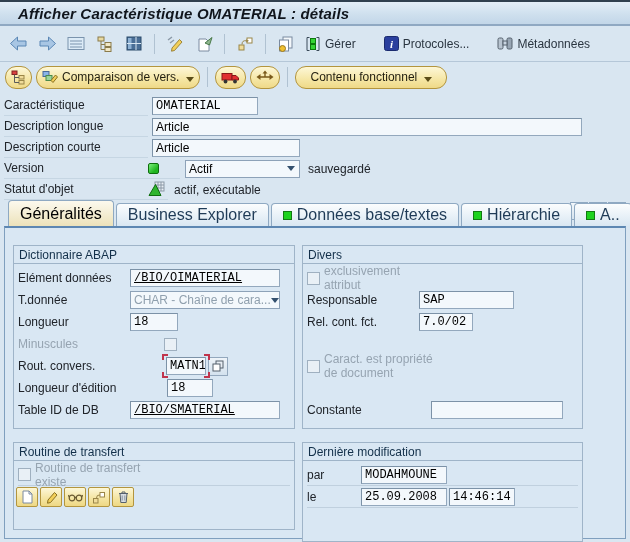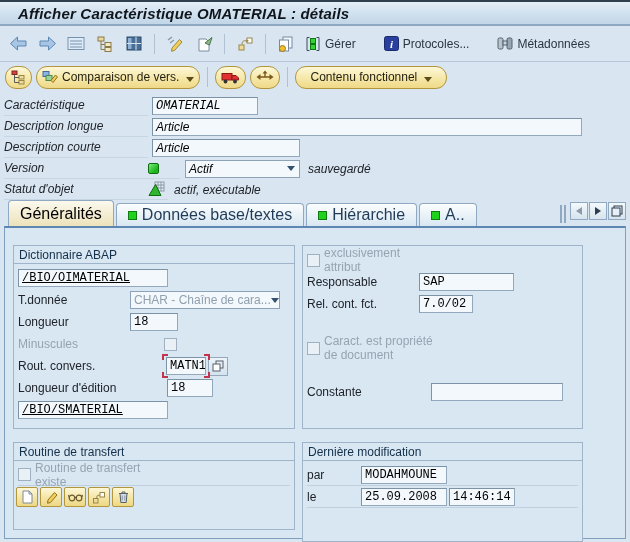--- a/index.html
+++ b/index.html
@@ -54,21 +54,21 @@
     background:linear-gradient(180deg,#fdf7d7 0%,#f5e6a4 60%,#efd988 100%);
     border:1px solid #b3953e; border-radius:11px;
     height:23px; display:inline-flex; align-items:center; gap:4px;
     padding:0 5px; font-family:inherit; font-size:12px; color:#221f10; cursor:default;
     white-space:nowrap;
   }
   .ybtn.wide { width:152px; justify-content:center; }
   .menu-arr { width:0; height:0; border-left:4px solid transparent; border-right:4px solid transparent; border-top:5px solid #5a4c18; margin-left:3px; margin-top:5px; }
 
   
-  .form { padding:3px 0 0 4px;font-style:italic; }
+  .form { padding:3px 0 0 4px; }
   .frow { height:21px; display:flex; align-items:center; }
   .lblzone { height:20px; display:flex; align-items:center; border-bottom:1px solid #c6d6e3; }
   .lbl { color:#20242a; }
   .lbl.dis { color:#96a4b1; }
   .w144 { width:144px; } .w176 { width:176px; } .w164 { width:164px; }
   .field {
     background:#f3f8fc;
     border:1px solid #93a8bd; border-top-color:#7c92a7; border-left-color:#7c92a7;
     height:18px; line-height:16px; padding:0 3px;
     font-family:"Liberation Mono", monospace; font-size:12px; color:#000;
@@ -368,20 +368,23 @@
             </svg>
           </span>
       </span>
       <span class="lbl" style="margin-left:6px;">actif, exécutable</span>
     </div>
   </div>
 
   <div class="tabstrip">
     <div class="tab active">
       <span>Généralités</span>
+    </div>
+    <div class="tab">
+      <span>Business Explorer</span>
     </div>
     <div class="tab">
       <span class="tabled"></span>
       <span>Données base/textes</span>
     </div>
     <div class="tab">
       <span class="tabled"></span>
       <span>Hiérarchie</span>
     </div>
     <div class="tab">
@@ -407,20 +410,21 @@
         </button>
     </span>
   </div>
 
   <div class="panel">
 
     <div class="grp" style="left:8px;top:17px;width:282px;height:184px;">
       <div class="grp-title">Dictionnaire ABAP</div>
       <div class="grp-body">
         <div class="grow">
+          <span class="lbl">Elément données</span>
           <div class="field underl" style="width:150px;">/BIO/OIMATERIAL</div>
         </div>
         <div class="grow">
           <span class="lbl">T.donnée</span>
           <div class="ddl dis" style="width:150px;">
             <span>CHAR - Chaîne de cara...</span>
             <i class="dd-arr"></i>
           </div>
         </div>
         <div class="grow">
@@ -445,26 +449,28 @@
                 <rect x="5" y="2" width="7" height="7" fill="#e8eef4" stroke="#55606c"></rect>
                 <rect x="2" y="5" width="7" height="7" fill="#ffffff" stroke="#55606c"></rect>
               </svg>
             </button>
         </div>
         <div class="grow">
           <span class="lbl">Longueur d'édition</span>
           <div class="field" style="width:46px;margin-left:37px;">18</div>
         </div>
         <div class="grow">
+          <span class="lbl">Table ID de DB</span>
           <div class="field underl" style="width:150px;">/BIO/SMATERIAL</div>
         </div>
       </div>
     </div>
 
     <div class="grp" style="left:297px;top:17px;width:281px;height:184px;">
+      <div class="grp-title">Divers</div>
       <div class="grp-body">
         <div class="grow">
           <span class="cb"></span>
           <span class="lbl dis cblbl">exclusivement attribut</span>
         </div>
         <div class="grow">
           <span class="lbl">Responsable</span>
           <div class="field" style="width:95px;">SAP</div>
         </div>
         <div class="grow">

